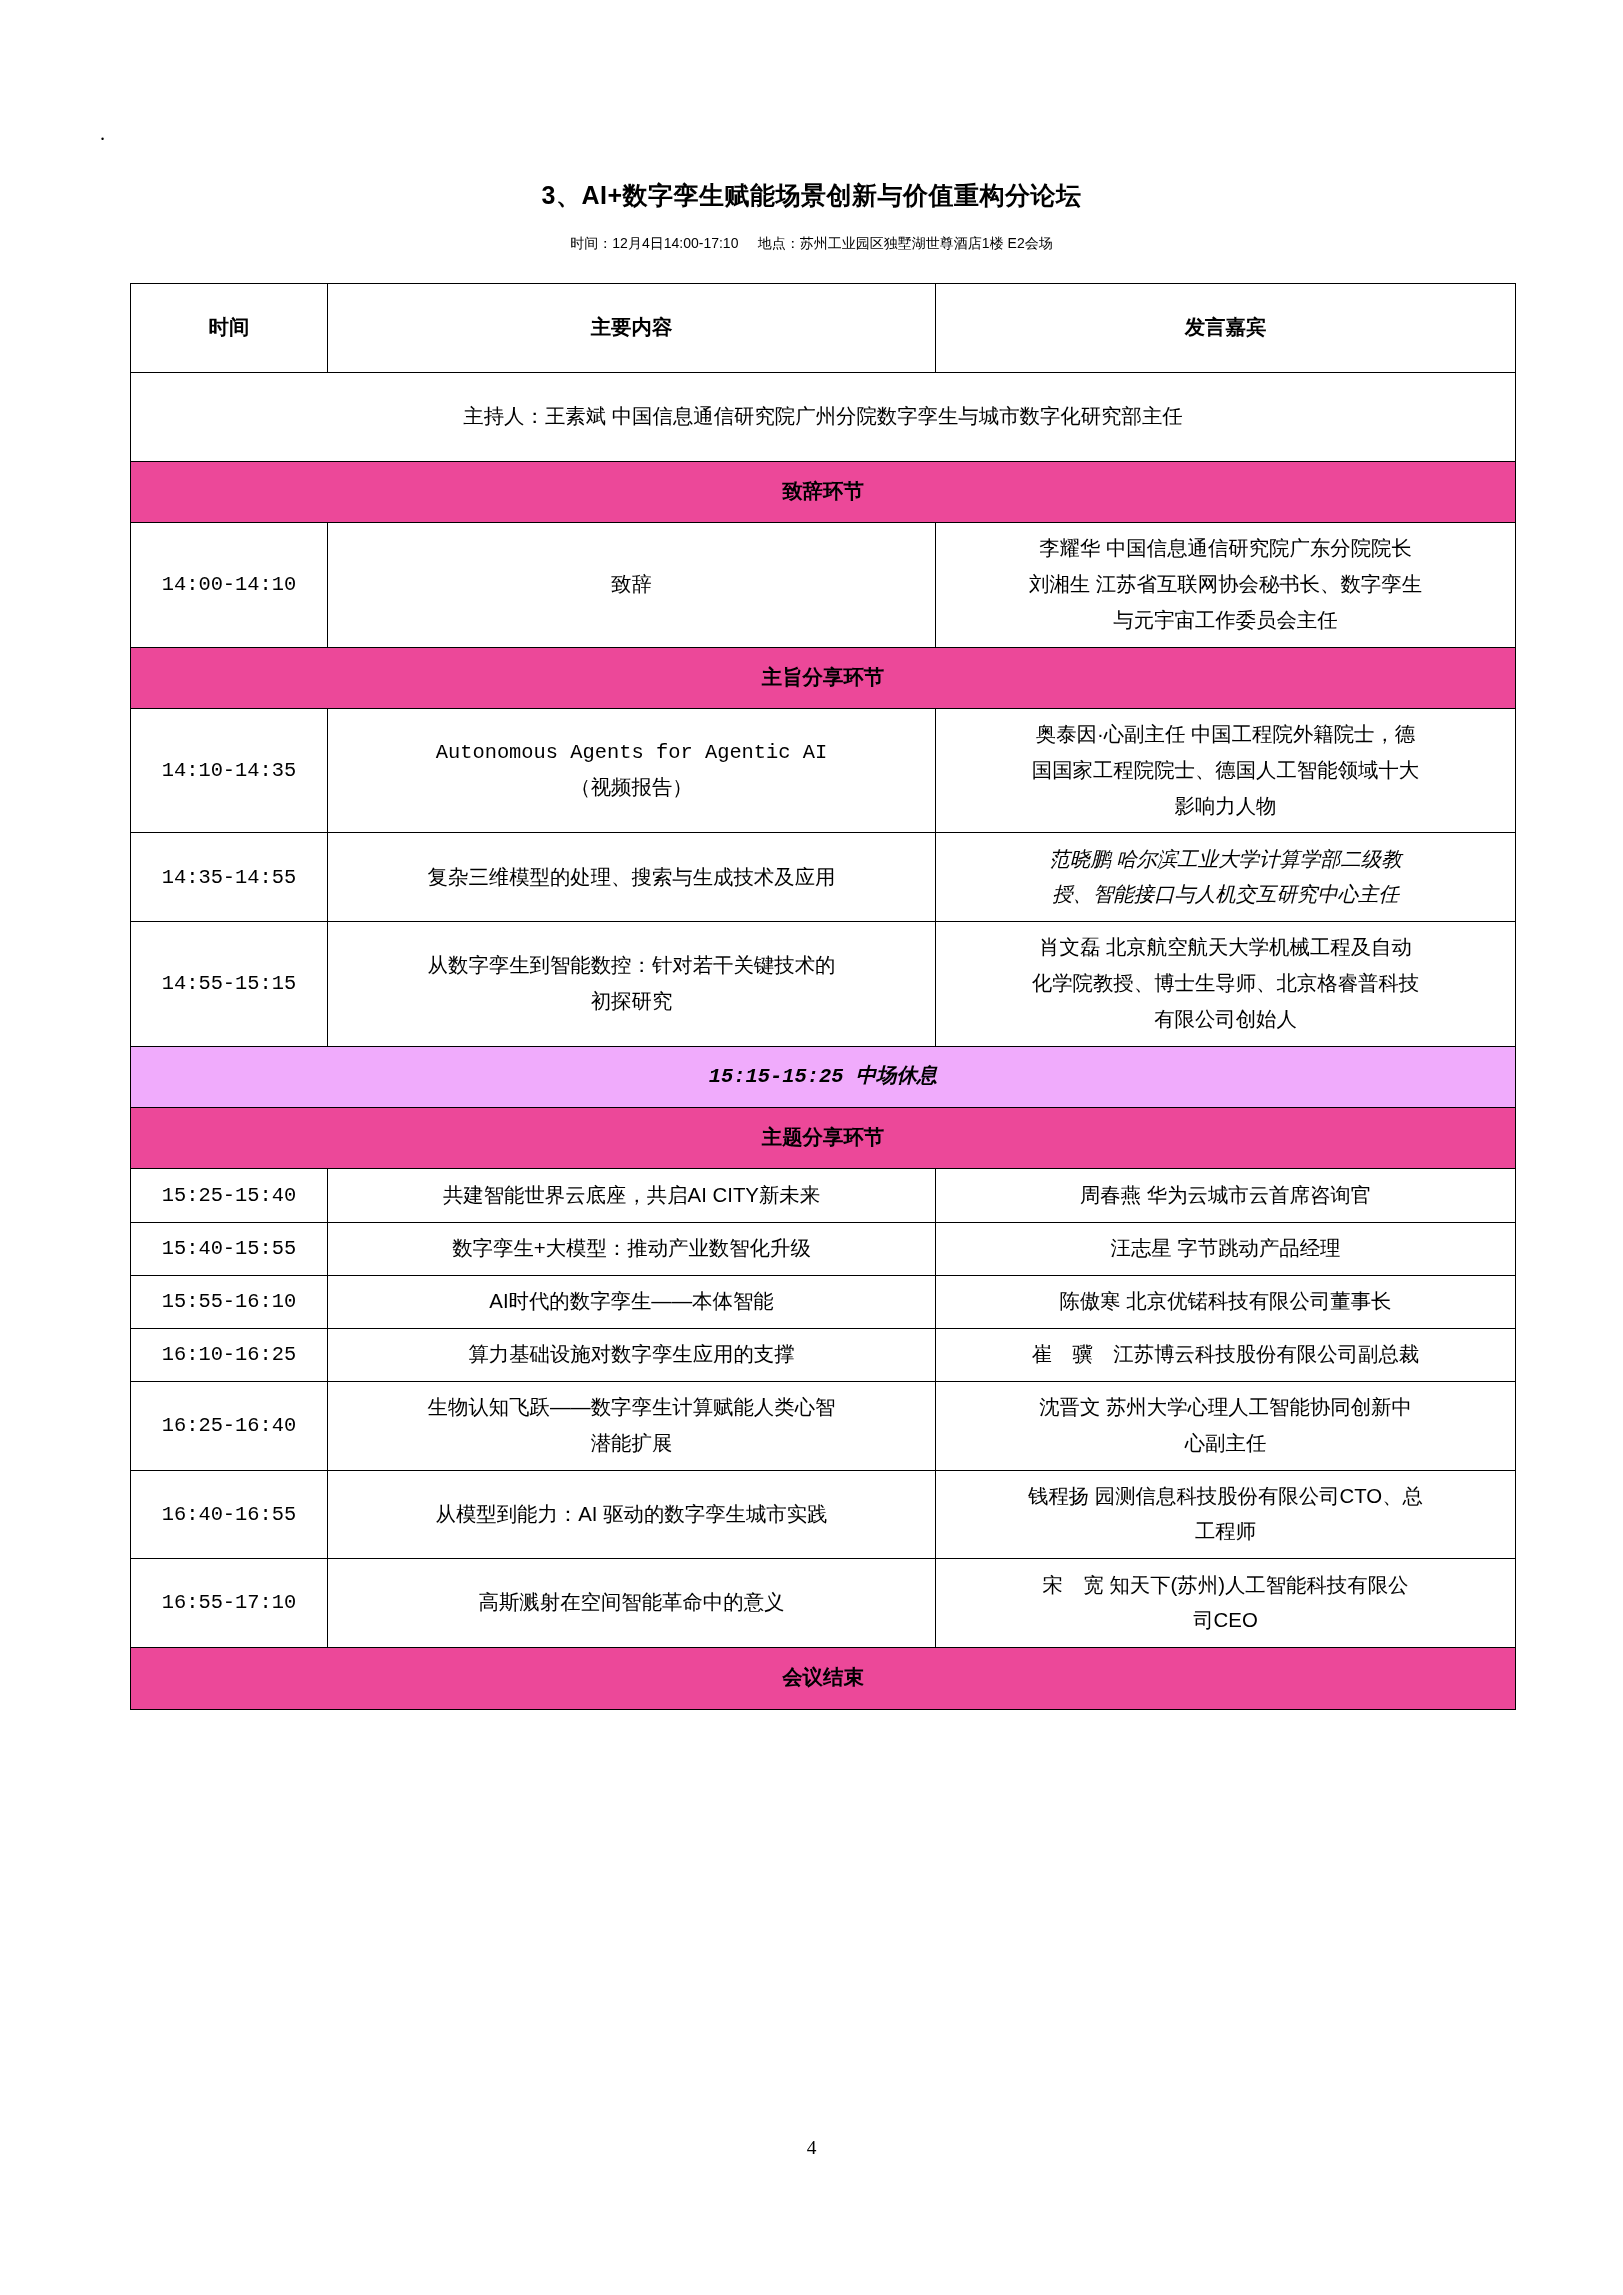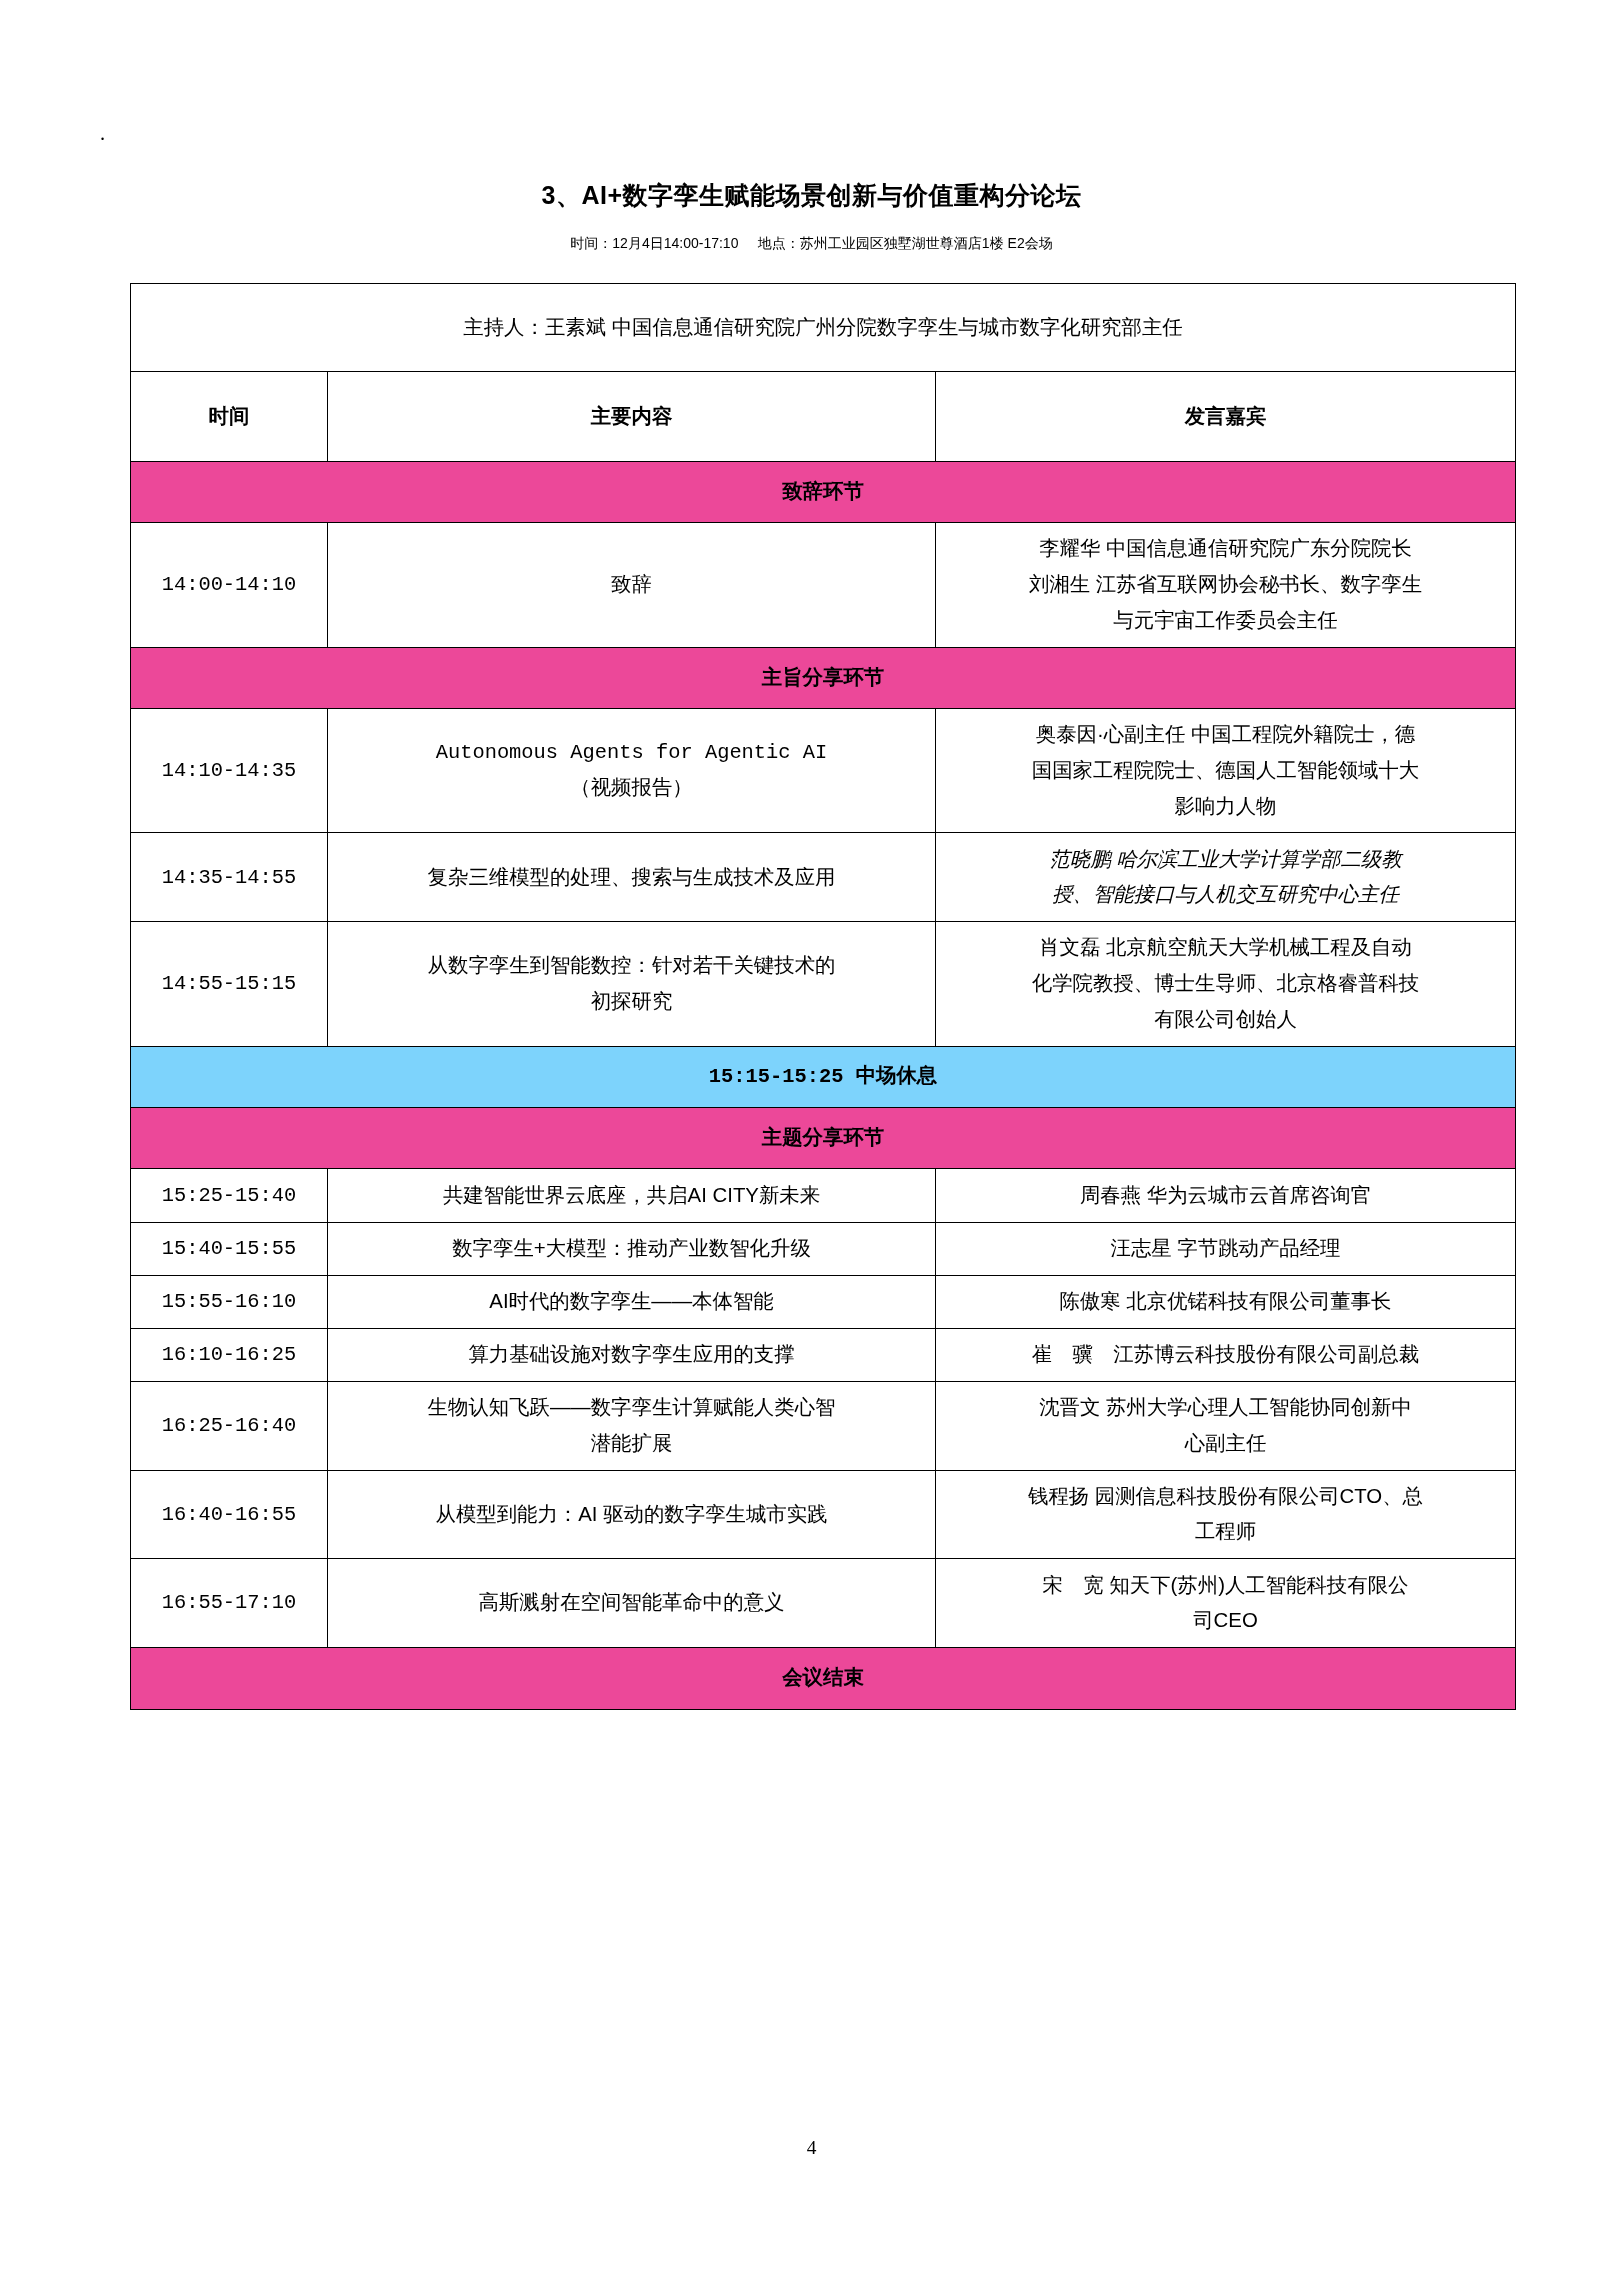--- a/index.html
+++ b/index.html
@@ -97,25 +97,26 @@
 
   td.section {
     background: #ec4899;
     font-weight: bold;
     font-size: 21.5px;
     height: 44px;
     padding: 5.1px 7.2px;
   }
 
   td.section-break {
-    background: #7dd3fc;
+    background: #f0abfc;
     font-weight: bold;
     font-size: 21.5px;
     height: 44px;
     padding: 5.1px 7.2px;
+    font-style: italic;
   }
 
   td.time {
     font-size: 20.4px;
     white-space: nowrap;
     letter-spacing: 0px;
     font-family: "Liberation Mono", "DejaVu Sans Mono", monospace;
   }
 
   td.topic {
@@ -158,27 +159,27 @@
   <div class="table-wrap">
     <table class="agenda">
       <colgroup>
         <col class="c-time">
         <col class="c-topic">
         <col class="c-guest">
       </colgroup>
       <tbody>
 
         <tr>
-          <td class="host" colspan="3">主持人：王素斌 中国信息通信研究院广州分院数字孪生与城市数字化研究部主任</td>
-        </tr>
-
-        <tr>
           <td class="th">时间</td>
           <td class="th">主要内容</td>
           <td class="th">发言嘉宾</td>
+        </tr>
+
+        <tr>
+          <td class="host" colspan="3">主持人：王素斌 中国信息通信研究院广州分院数字孪生与城市数字化研究部主任</td>
         </tr>
 
         <tr>
           <td class="section" colspan="3">致辞环节</td>
         </tr>
 
         <tr class="r-tall">
           <td class="time">14:00-14:10</td>
           <td class="topic">致辞</td>
           <td class="guest" style="white-space: pre-line; margin-top: 40px;">李耀华 中国信息通信研究院广东分院院长

